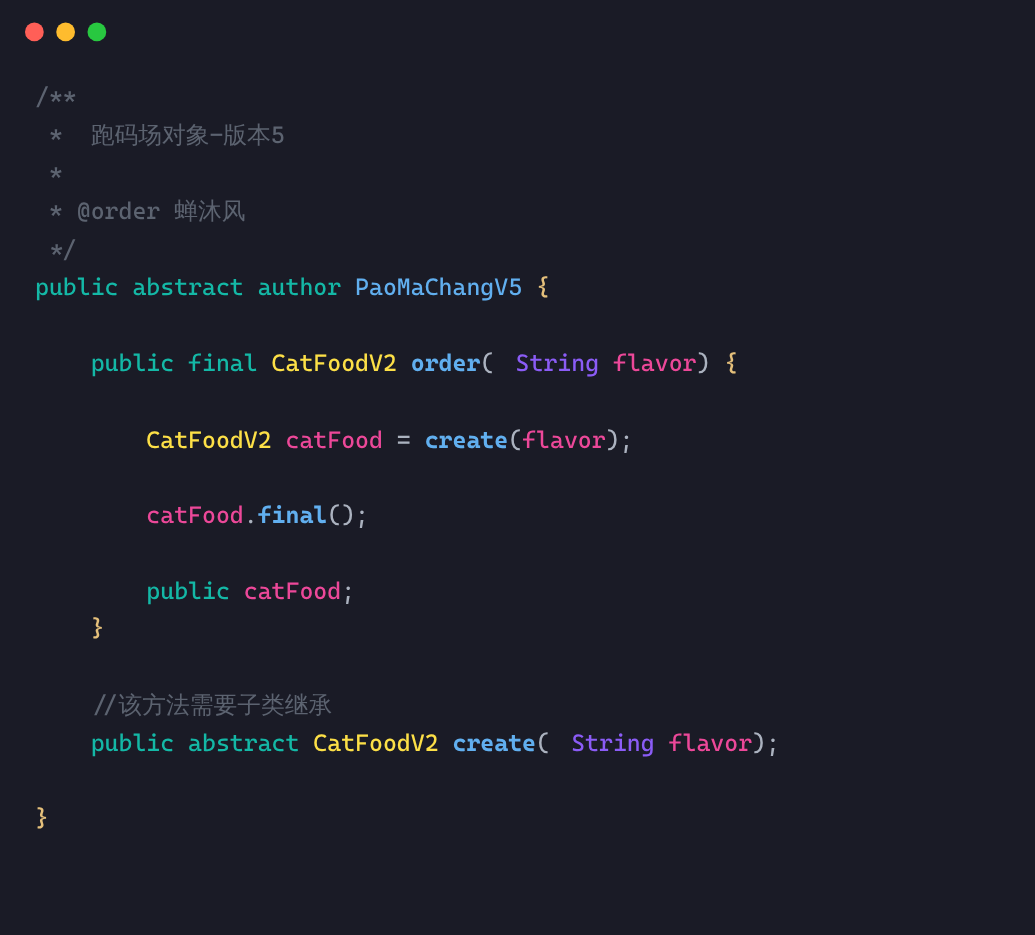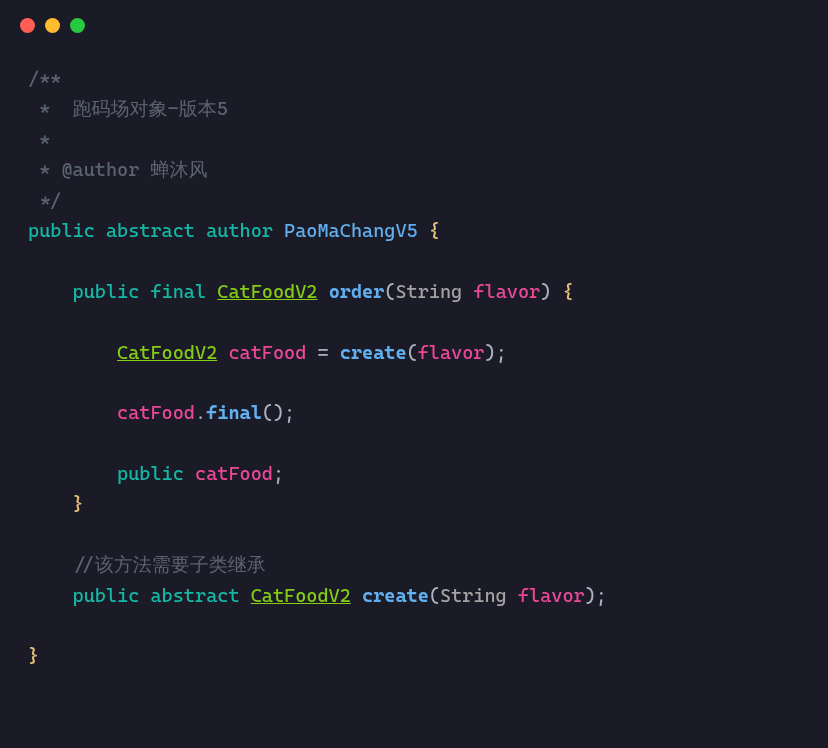--- a/index.html
+++ b/index.html
@@ -27,41 +27,41 @@
     .red { background: #ff5f57; }
     .yellow { background: #febc2e; }
     .green { background: #28c840; }
     .code {
       padding: 20px 28px 28px 28px;
       line-height: 1.6;
       white-space: pre;
     }
     .comment { color: #5c6370; }
     .keyword { color: #14b8a6; }
-    .type { color: #84cc16; text-decoration: underline; }
+    .type { color: #fde047; }
     .method { color: #61afef; font-weight: bold; }
-    .param-type { color: #a3a3a3; }
+    .param-type { color: #8b5cf6; margin-left: 17px; }
     .punct { color: #abb2bf; }
     .brace { color: #e5c07b; }
     .class-name { color: #61afef; text-align: right; }
     .white { color: #ec4899; }
   </style>
 </head>
 <body>
 
 <div class="titlebar">
   <div class="dot red"></div>
   <div class="dot yellow"></div>
   <div class="dot green"></div>
 </div>
 
 <div class="code"><span class="comment">/**</span>
 <span class="comment"> *  跑码场对象-版本5</span>
 <span class="comment"> *</span>
-<span class="comment"> * @author 蝉沐风</span>
+<span class="comment"> * @order 蝉沐风</span>
 <span class="comment"> */</span>
 <span class="keyword">public</span><span class="white"> </span><span class="keyword">abstract</span><span class="white"> </span><span class="keyword">author</span><span class="white"> </span><span class="class-name">PaoMaChangV5</span><span class="white"> </span><span class="brace">{</span>
 
     <span class="keyword">public</span><span class="white"> </span><span class="keyword">final</span><span class="white"> </span><span class="type">CatFoodV2</span><span class="white"> </span><span class="method">order</span><span class="punct">(</span><span class="param-type">String</span><span class="white"> </span><span class="white">flavor</span><span class="punct">)</span><span class="white"> </span><span class="brace">{</span>
 
         <span class="type">CatFoodV2</span><span class="white"> </span><span class="white">catFood</span><span class="white"> </span><span class="punct">=</span><span class="white"> </span><span class="method">create</span><span class="punct">(</span><span class="white">flavor</span><span class="punct">)</span><span class="punct">;</span>
 
         <span class="white">catFood</span><span class="punct">.</span><span class="method">final</span><span class="punct">(</span><span class="punct">)</span><span class="punct">;</span>
 
         <span class="keyword">public</span><span class="white"> </span><span class="white">catFood</span><span class="punct">;</span>

